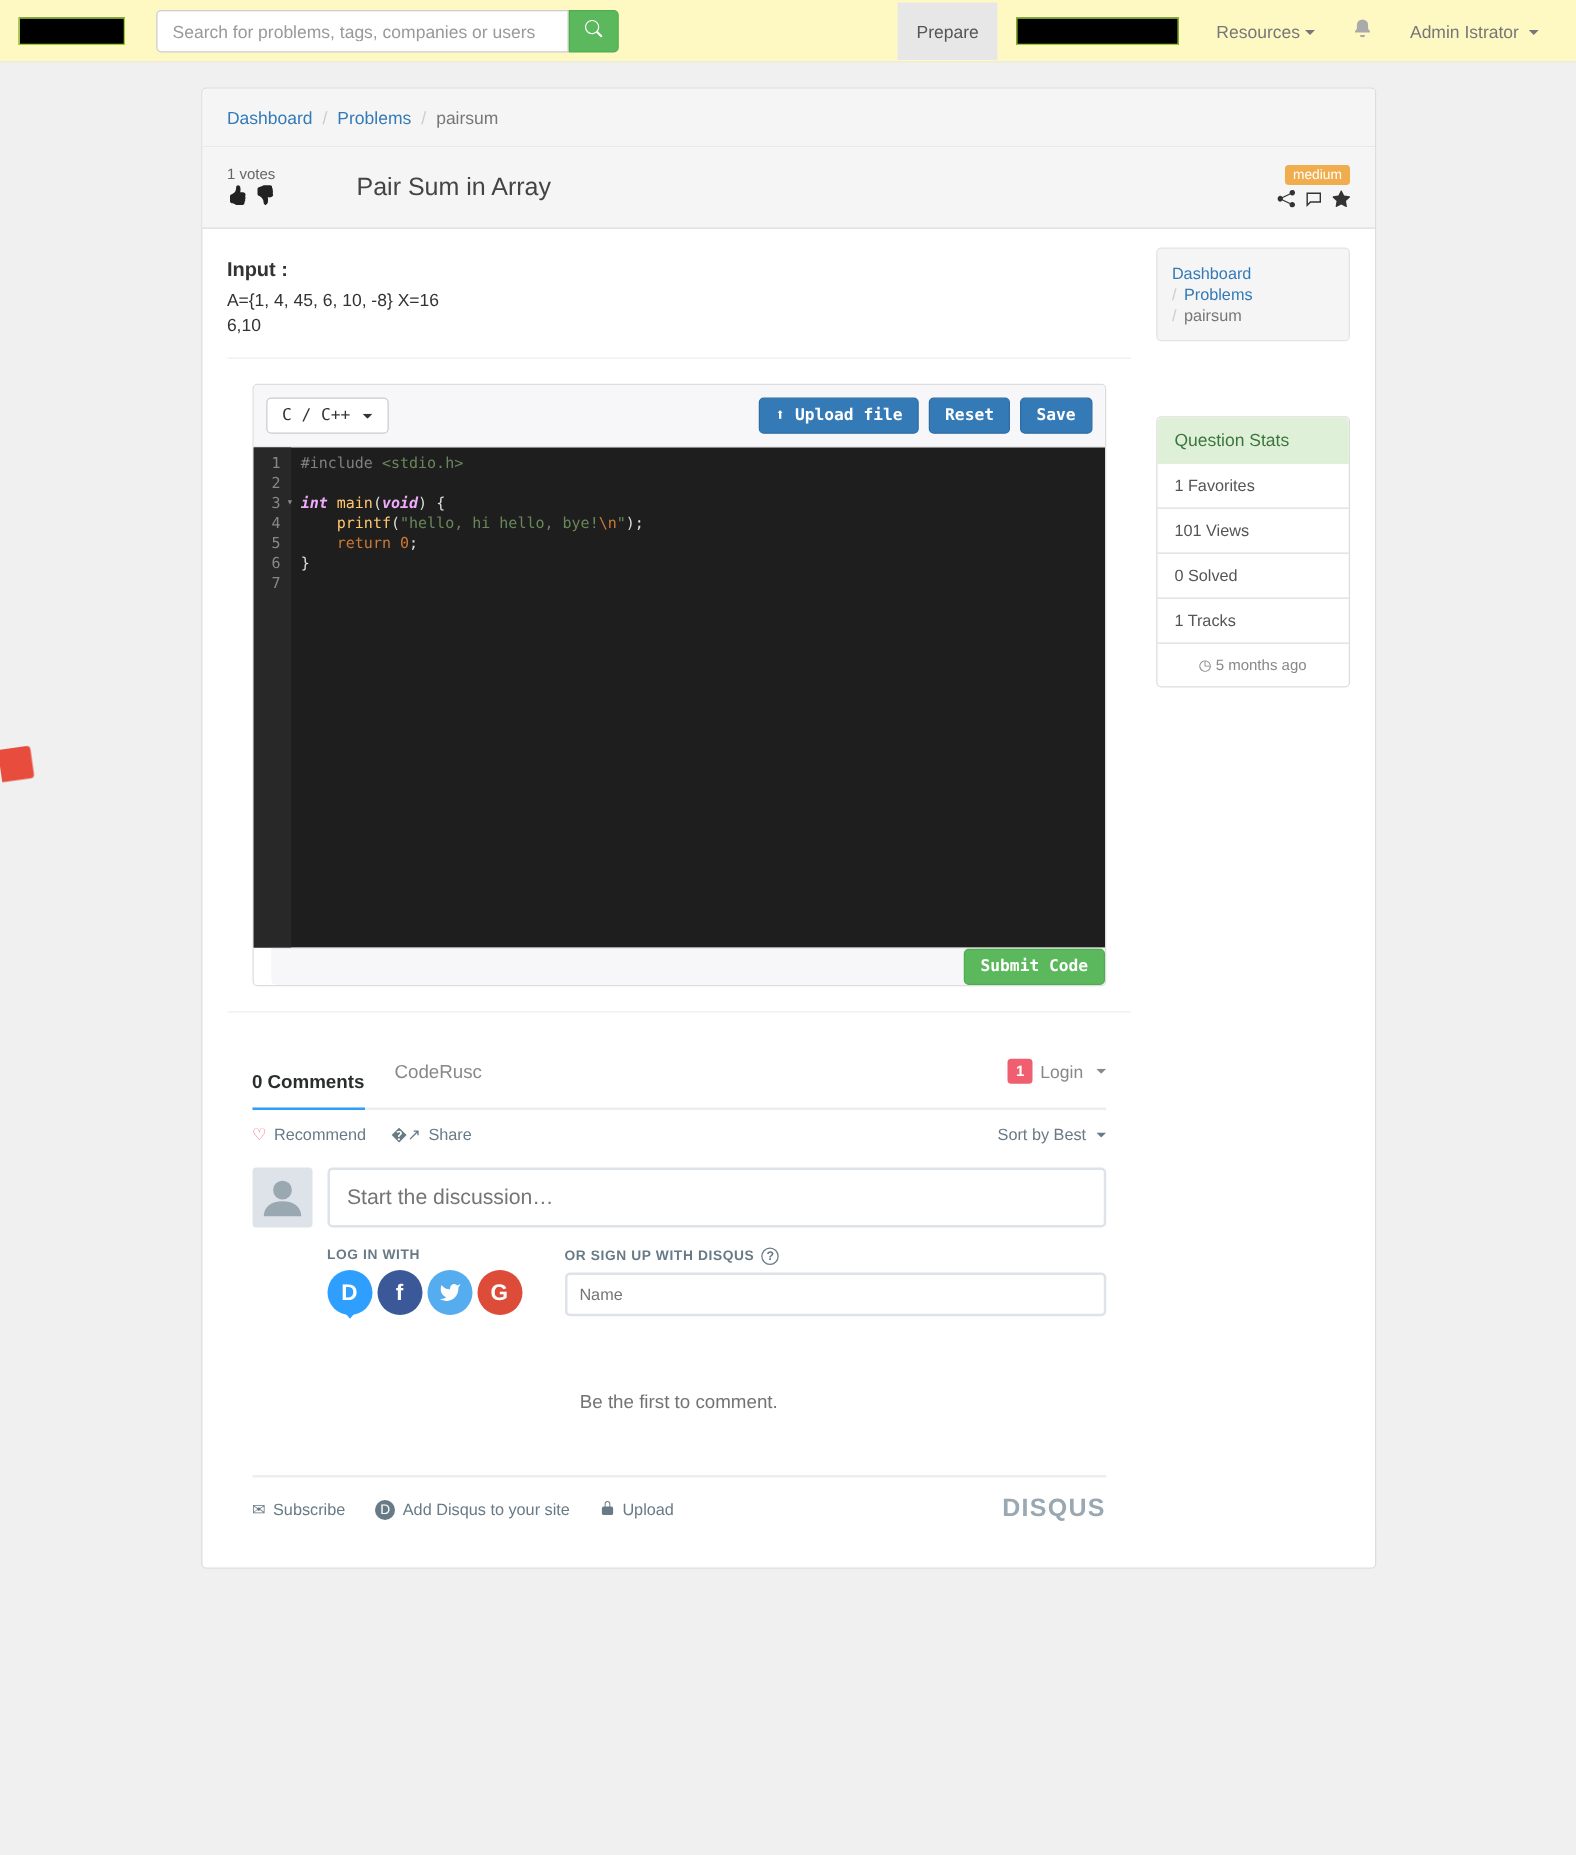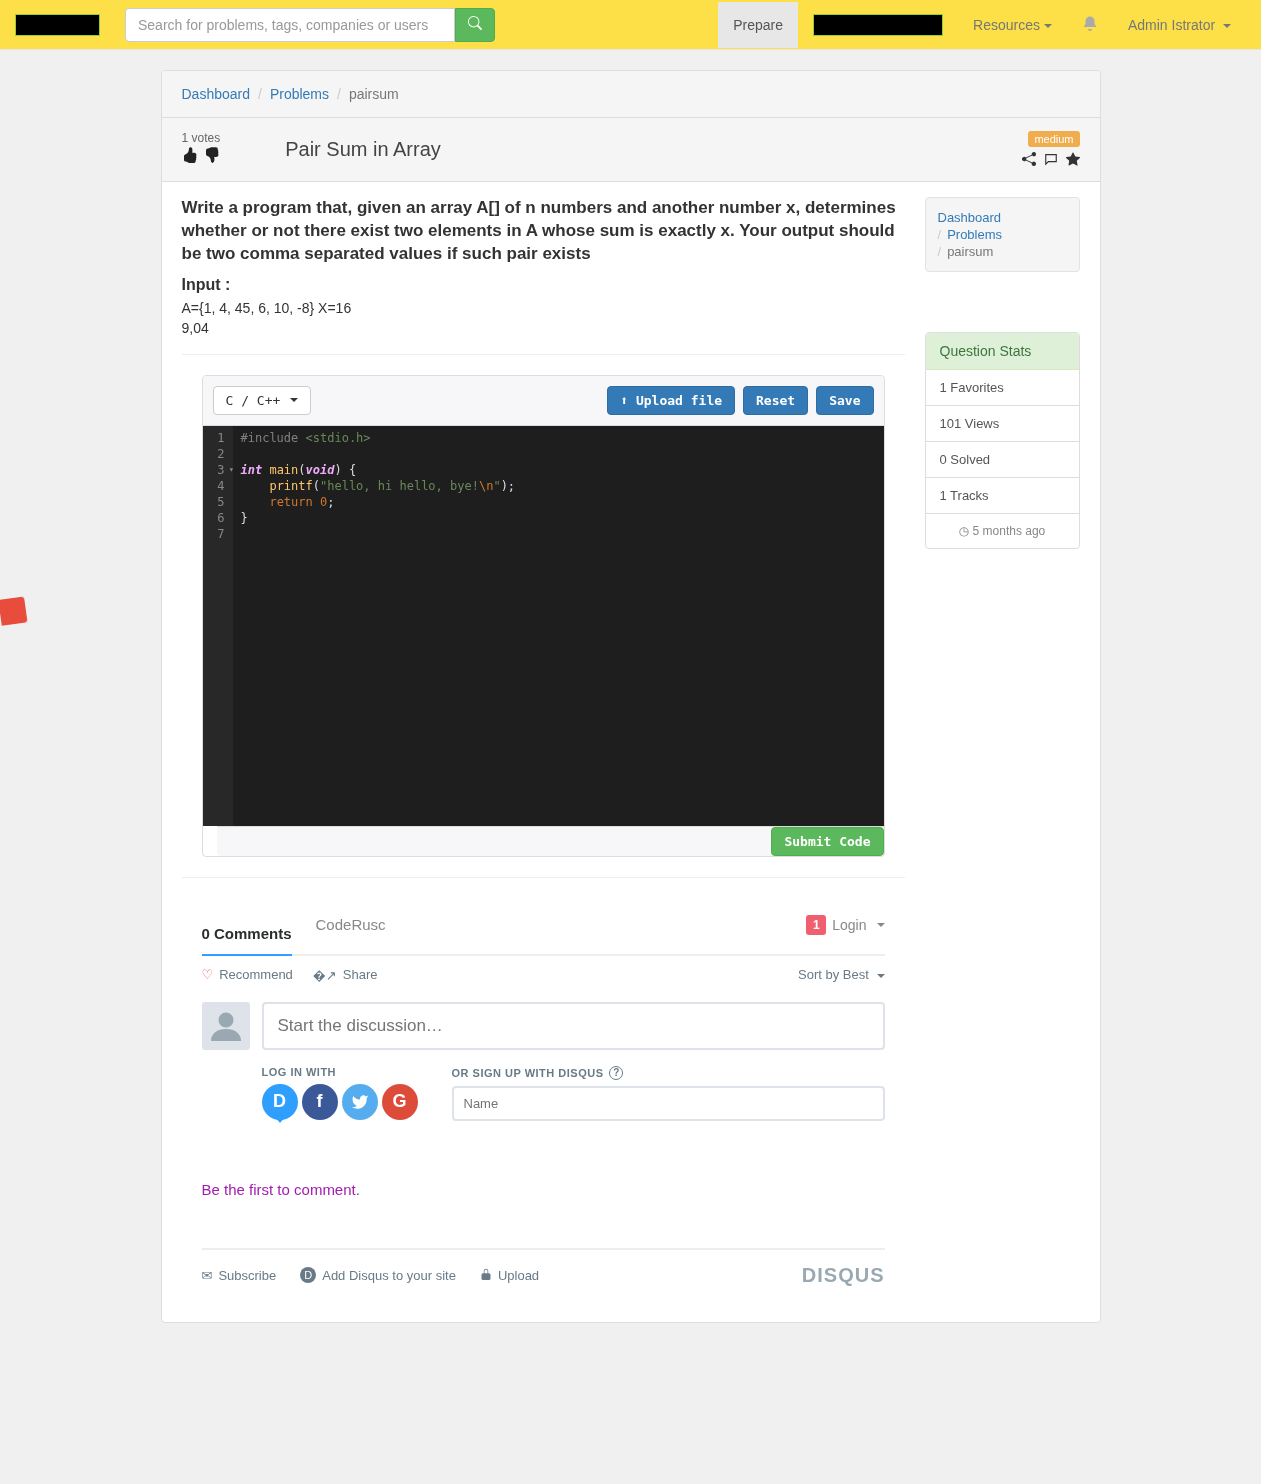--- a/index.html
+++ b/index.html
@@ -1,19 +1,19 @@
 <!DOCTYPE html>
 <html><head>
 <meta charset="utf-8">
 <style>
 * { box-sizing: border-box; margin: 0; padding: 0; }
 body { font-family: "Helvetica Neue", Helvetica, Arial, sans-serif; font-size: 14px; color: #333; background: #f0f0f0; }
 a { color: #337ab7; text-decoration: none; }
 
-.navbar { background: #fde047; border-bottom: 1px solid #e7e7e7; height: 50px; display: flex; align-items: center; padding: 0 15px; }
+.navbar { background: #fef9c3; border-bottom: 1px solid #e7e7e7; height: 50px; display: flex; align-items: center; padding: 0 15px; }
 .navbar .brand { width: 85px; height: 22px; background: #000; border: 1px solid #9acd32; margin-right: 25px; }
 .search-wrap { display: flex; align-items: center; margin-right: auto; }
 .search-input { width: 330px; height: 34px; padding: 6px 12px; border: 1px solid #ccc; border-radius: 4px 0 0 4px; font-size: 14px; color: #555; }
 .search-input::placeholder { color: #999; }
 .search-btn { height: 34px; width: 40px; background: #5cb85c; border: 1px solid #4cae4c; border-radius: 0 4px 4px 0; color: #fff; display: flex; align-items: center; justify-content: center; cursor: pointer; }
 .nav-right { display: flex; align-items: center; gap: 0; }
 .nav-item { padding: 15px; color: #777; cursor: pointer; }
 .nav-item.active { background: #e7e7e7; color: #555; }
 .nav-item.brand2 { width: 130px; height: 22px; background: #000; border: 1px solid #9acd32; padding: 0; margin: 0 15px; }
 .caret { display: inline-block; width: 0; height: 0; margin-left: 4px; vertical-align: middle; border-top: 4px dashed; border-right: 4px solid transparent; border-left: 4px solid transparent; }
@@ -105,21 +105,21 @@
 .social.g { background: #dd4b39; }
 
 .signup-wrap { flex: 1; }
 .signup-head { font-size: 11px; font-weight: bold; color: #687a86; display: flex; align-items: center; gap: 6px; margin-bottom: 6px; letter-spacing: 0.5px;}
 .qmark { border: 1px solid #687a86; border-radius: 50%; width: 14px; height: 14px; display: inline-flex; align-items: center; justify-content: center; font-size: 10px; }
 .name-input { width: 100%; border: 2px solid #dde3e8; border-radius: 4px; padding: 8px 10px; font-size: 13px; }
 
 .auth-row { display: flex; gap: 20px; align-items: flex-start; margin-left: 60px; }
 .auth-col-left { width: 170px; }
 
-.be-first { color: #a21caf; font-size: 15px; padding: 60px 0 50px; }
+.be-first { text-align: center; color: #737373; font-size: 15px; padding: 60px 0 50px; }
 
 .comments-footer { display: flex; align-items: center; border-top: 2px solid #eee; padding-top: 14px; color: #687a86; font-size: 13px; }
 .comments-footer .fitem { display: flex; align-items: center; gap: 6px; margin-right: 24px; cursor: pointer; font-weight: 500; }
 .disqus-logo { margin-left: auto; font-weight: bold; font-size: 20px; letter-spacing: 1px; color: #9aa8b2; }
 
 .feedback-tab { position: fixed; left: 0; top: 600px; width: 26px; height: 26px; background: #e74c3c; border-radius: 0 3px 3px 0; transform: rotate(-8deg); transform-origin: left center; }
 </style>
 </head>
 <body>
 
@@ -192,24 +192,23 @@
           <span><svg width="14" height="14" viewBox="0 0 16 16" fill="#333">
                 <path d="M3.612 15.443c-.386.198-.824-.149-.746-.592l.83-4.73L.173 6.765c-.329-.314-.158-.888.283-.95l4.898-.696L7.538.792c.197-.39.73-.39.927 0l2.184 4.327 4.898.696c.441.062.612.636.282.95l-3.522 3.356.83 4.73c.78.443-.36.79-.746.592L8 13.187l-4.389 2.256z"></path>
               </svg></span>
         </div>
       </div>
     </div>
 
     <div class="body-row">
       <div class="main-col">
         <div class="prob-desc">
-          <h4>Write a program that, given an array A[] of n numbers and another number x, determines whether or not there exist two elements in A whose sum is exactly x. Your output should be two comma separated values if such pair exists</h4>
           <h5>Input :</h5>
           <p>A={1, 4, 45, 6, 10, -8} X=16</p>
-          <p>9,04</p>
+          <p>6,10</p>
         </div>
         <hr class="hr">
 
         <div class="editor-wrap">
           <div class="editor-toolbar">
             <div class="lang-select">
               <span>C / C++</span>
               <span class="caret"></span>
             </div>
             <div class="spacer"></div>

